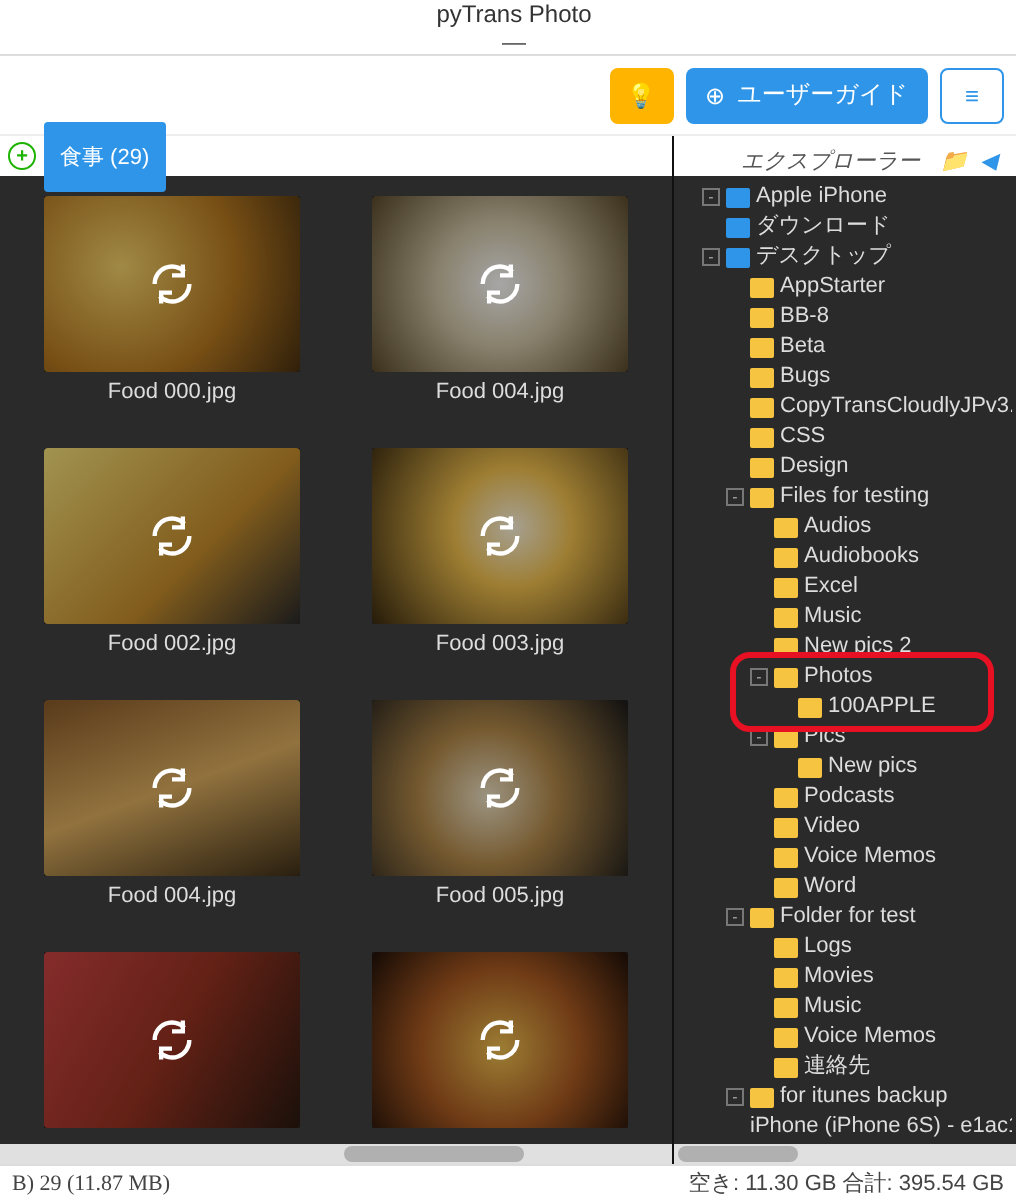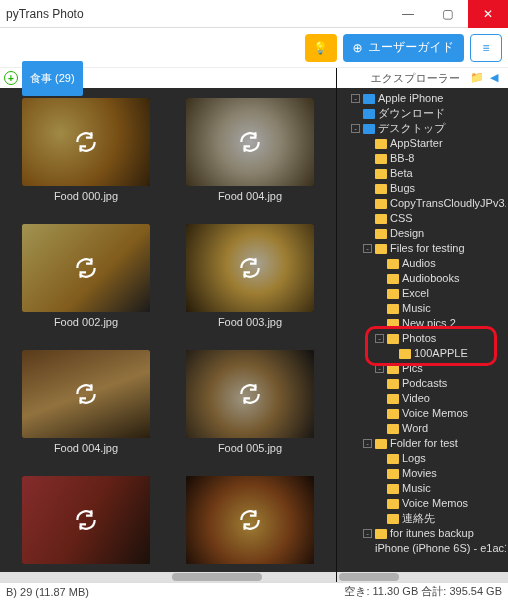--- a/index.html
+++ b/index.html
@@ -1,19 +1,19 @@
 <!DOCTYPE html>
 <html><head>
 <meta charset="utf-8">
 <style>
 * { margin: 0; padding: 0; box-sizing: border-box; font-family: "Segoe UI", Meiryo, sans-serif; }
 body { width: 508px; height: 600px; overflow: hidden; background: #fff; display: flex; flex-direction: column; }
 
 
-.titlebar { height: 28px; background: #fff; display: flex; align-items: center; padding-left: 6px; border-bottom: 1px solid #ddd; }
+.titlebar { height: 28px; background: #fff; display: flex; align-items: center; padding-left: 6px; border-bottom: 1px solid #ddd; flex-direction: column; }
 .titlebar .title { font-size: 12px; color: #333; flex: 1; }
 .titlebar .wbtn { width: 40px; height: 28px; display: flex; align-items: center; justify-content: center; font-size: 12px; color: #555; }
 .titlebar .wbtn.close { background: #e81123; color: #fff; }
 
 
 .toolbar { height: 40px; background: #fff; display: flex; align-items: center; gap: 6px; padding: 0 6px; border-bottom: 1px solid #eee; justify-content: flex-end; }
 .tbtn { height: 28px; border-radius: 4px; display: flex; align-items: center; justify-content: center; font-size: 12px; cursor: pointer; }
 .tbtn.bulb { width: 32px; background: #ffb400; color: #fff; }
 .tbtn.guide { background: #2e95e8; color: #fff; padding: 0 10px; gap: 6px; }
 .tbtn.menu { width: 32px; border: 1px solid #2e95e8; color: #2e95e8; font-weight: bold; }
@@ -43,40 +43,40 @@
 .f3{background:radial-gradient(circle at 55% 45%, #fff7e0 0%, #f2c14e 35%, #3a2a10 100%);}
 .f4{background:linear-gradient(160deg,#8a5a2a,#e0b060 50%,#403018);}
 .f5{background:radial-gradient(circle at 45% 55%, #efe3c6 0%, #b48a4a 40%, #1a1a1a 100%);}
 .f6{background:linear-gradient(120deg,#c44,#932 50%,#2a1a10);}
 .f7{background:radial-gradient(circle at 50% 55%, #f0c050 0%, #aa5a22 50%, #201008 100%);}
 
 .left .sbar { height: 10px; background: #e0e0e0; position: relative; }
 .left .sbar .knob { position: absolute; left: 172px; top: 1px; height: 8px; width: 90px; background: #b0b0b0; border-radius: 4px; }
 
 
-.rhdr { height: 20px; background: #fff; color: #333; display: flex; align-items: center; justify-content: flex-end; padding: 0 4px; gap: 6px; font-size: 11px; }
+.rhdr { height: 20px; background: #fff; color: #333; display: flex; align-items: flex-end; justify-content: flex-end; padding: 0 4px; gap: 6px; font-size: 11px; font-style: italic; }
 .rhdr .lbl { flex: 1; text-align: right; padding-right: 4px; color: #555; }
 .rhdr .ic { width: 14px; height: 14px; color: #2e95e8; }
 
 .tree { flex: 1; overflow: hidden; font-size: 11px; line-height: 15px; padding: 3px 2px; position: relative; }
 .row { display: flex; align-items: center; gap: 3px; white-space: nowrap; height: 15px; }
 .row .sq { width: 9px; height: 9px; border: 1px solid #777; display: inline-flex; align-items: center; justify-content: center; font-size: 8px; color: #aaa; flex-shrink: 0; }
 .row .folder { width: 12px; height: 10px; background: #f6c441; border-radius: 1px; flex-shrink: 0; }
 .row .folder.blue { background: #2e95e8; }
 .row .txt { color: #ddd; overflow: hidden; text-overflow: clip; }
 .row .txt.sel { background: #2e95e8; color: #fff; padding: 0 2px; }
 .ind1{padding-left:12px}.ind2{padding-left:24px}.ind3{padding-left:36px}.ind4{padding-left:48px}
 .ring { position: absolute; border: 3px solid #e81123; border-radius: 10px; pointer-events: none; }
 
 .right .sbar { height: 10px; background: #e0e0e0; position: relative; }
 .right .sbar .knob { position: absolute; left: 2px; top: 1px; height: 8px; width: 60px; background: #b0b0b0; border-radius: 4px; }
 
 
 .status { height: 18px; background: #fff; border-top: 1px solid #ddd; display: flex; align-items: center; font-size: 11px; color: #444; padding: 0 6px; gap: 8px; }
-.status .l { flex: 1; }
+.status .l { flex: 1; font-family: Liberation Serif, serif; }
 </style>
 </head>
 <body>
 
 <div class="titlebar">
   <span class="title">pyTrans Photo</span>
   <div class="wbtn">—</div>
   <div class="wbtn">▢</div>
   <div class="wbtn close">✕</div>
 </div>
@@ -294,20 +294,25 @@
         <div class="row ind4">
           <span class="sq" style="visibility: hidden;"></span>
           <span class="folder"></span>
           <span class="txt">100APPLE</span>
         </div>
         <div class="row ind3">
           <span class="sq">-</span>
           <span class="folder"></span>
           <span class="txt">Pics</span>
         </div>
+        <div class="row ind4">
+          <span class="sq" style="visibility: hidden;"></span>
+          <span class="folder"></span>
+          <span class="txt">New pics</span>
+        </div>
         <div class="row ind3">
           <span class="sq" style="visibility: hidden;"></span>
           <span class="folder"></span>
           <span class="txt">Podcasts</span>
         </div>
         <div class="row ind3">
           <span class="sq" style="visibility: hidden;"></span>
           <span class="folder"></span>
           <span class="txt">Video</span>
         </div>

